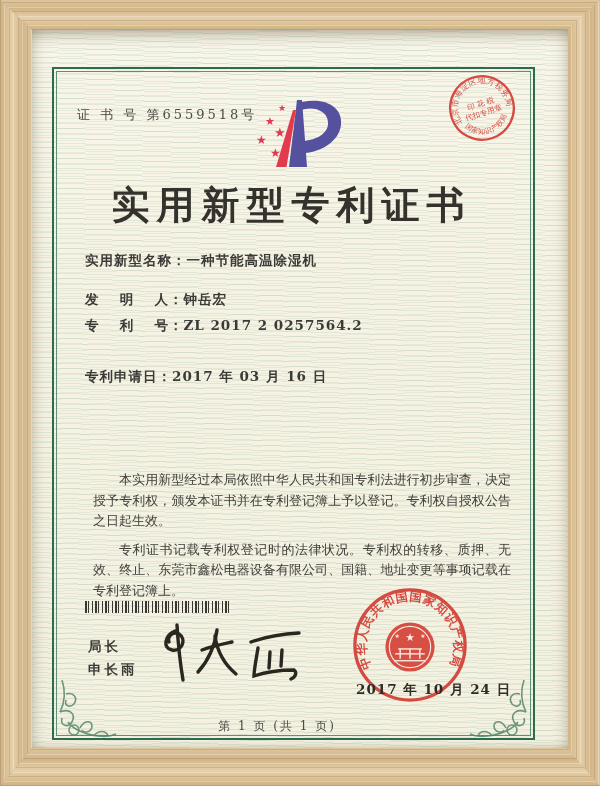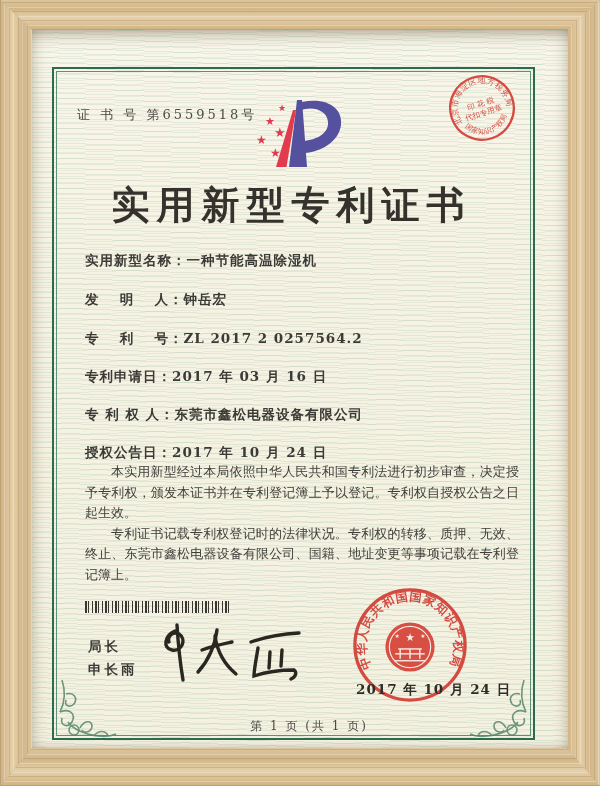--- a/index.html
+++ b/index.html
@@ -44,30 +44,30 @@
 
   
   .cert-number{position:absolute;left:45px;top:76px;font-size:13px;letter-spacing:3px;
     color:#4c4a46;font-weight:500;}
   .title{position:absolute;left:20px;top:150px;width:479px;text-align:center;
     font-size:38px;letter-spacing:7px;color:#35312c;font-weight:600;}
   .field{position:absolute;left:53px;font-size:13.5px;color:#3c3a37;font-weight:600;
     letter-spacing:1px;white-space:nowrap;}
   .paras{position:absolute;left:53px;top:432px;width:434px;font-size:13px;
     color:#403e3a;text-align:justify;}
-  .paras p{margin:0;line-height:20.5px;text-indent:2em;font-weight:500;}
+  .paras p{margin:8px;line-height:20.5px;text-indent:2em;font-weight:500;}
   .barcode{position:absolute;left:53px;top:571px;width:144px;height:12px;
     background:repeating-linear-gradient(90deg,#3a3732 0 2px,transparent 2px 3px,
       #3a3732 3px 4px,transparent 4px 7px,#3a3732 7px 8px,transparent 8px 10px);}
   .commissioner{position:absolute;left:56px;font-size:13.5px;color:#3b3935;
     font-family:Liberation Sans, sans-serif;font-weight:600;letter-spacing:3px;}
   .issue-date{position:absolute;left:324px;top:651px;font-size:13.5px;color:#2f2b26;
     letter-spacing:1px;z-index:5;font-weight:600;}
   .page-footer{position:absolute;left:0;top:688px;width:490px;text-align:center;
-    font-size:12px;letter-spacing:2px;color:#4c4a45;padding-left:32px;}
+    font-size:12px;letter-spacing:2px;color:#4c4a45;}
 
   .seal{position:absolute;opacity:.88;}
   .sig{position:absolute;left:115px;top:592px;z-index:4;}
   .ornament{position:absolute;z-index:2;}
 </style>
 </head>
 <body>
 
 <div class="stage">
 
@@ -111,31 +111,25 @@
     </svg>
 
     <div class="title">实用新型专利证书</div>
 
     <div class="field" style="top:261px">
       <span>发　 明　 人：</span><span>钟岳宏</span>
     </div>
     <div class="field" style="top:222px">
       <span>实用新型名称：</span><span>一种节能高温除湿机</span>
     </div>
-    <div class="field" style="top:300px">
+    <div class="field" style="top:287px">
       <span>专　 利　 号：</span><span>ZL 2017 2 0257564.2</span>
     </div>
     <div class="field" style="top:338px">
       <span>专利申请日：</span><span>2017 年 03 月 16 日</span>
-    </div>
-    <div class="field" style="top:376px">
-      <span>专 利 权 人：</span><span>东莞市鑫松电器设备有限公司</span>
-    </div>
-    <div class="field" style="top:414px">
-      <span>授权公告日：</span><span>2017 年 10 月 24 日</span>
     </div>
 
     <div class="paras">
       <p>本实用新型经过本局依照中华人民共和国专利法进行初步审查，决定授予专利权，颁发本证书并在专利登记簿上予以登记。专利权自授权公告之日起生效。</p>
       <p>专利证书记载专利权登记时的法律状况。专利权的转移、质押、无效、终止、东莞市鑫松电器设备有限公司、国籍、地址变更等事项记载在专利登记簿上。</p>
     </div>
 
     <div class="barcode"></div>
 
     <div class="commissioner" style="top:608px">局长</div>

